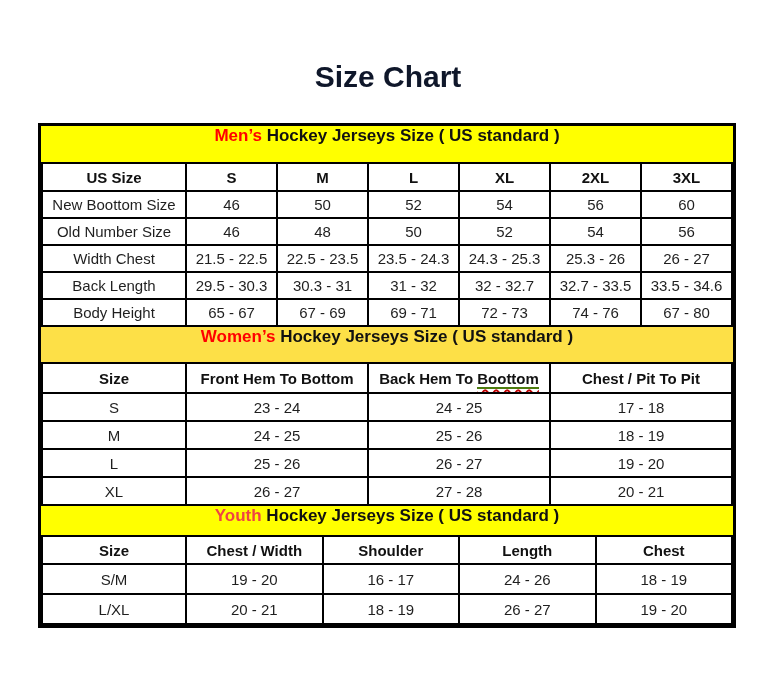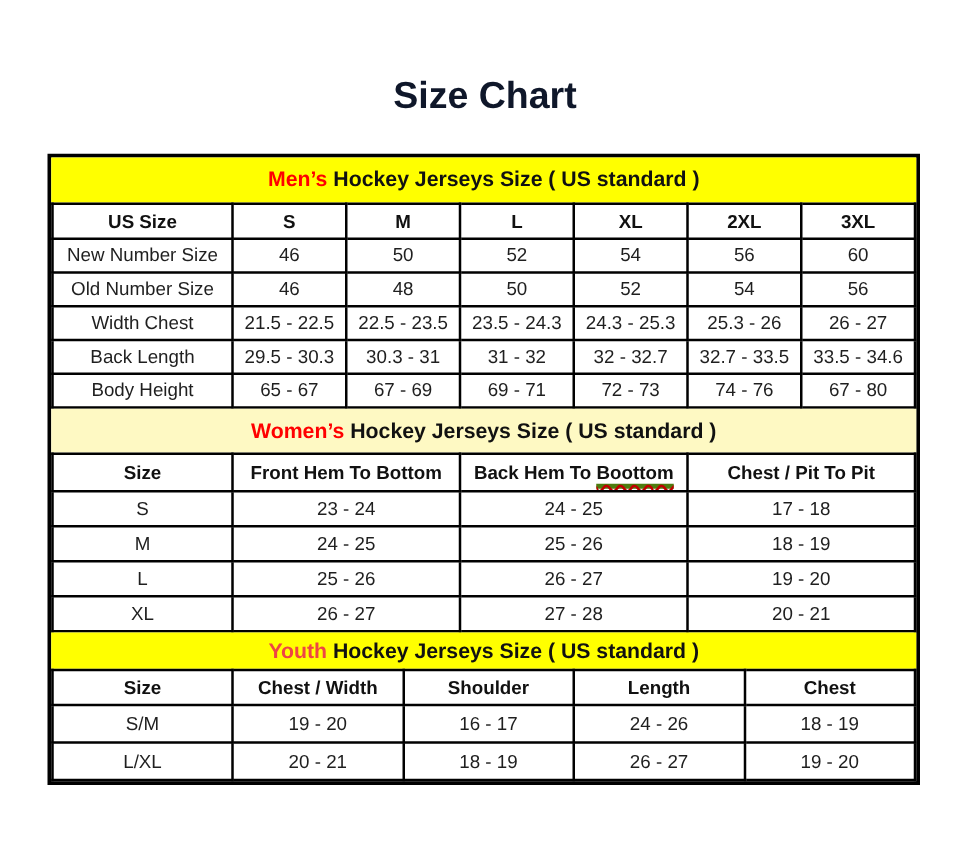--- a/index.html
+++ b/index.html
@@ -10,21 +10,21 @@
   }
   .title{
     margin:60px 0 0 0;text-align:center;
     font-size:30px;font-weight:700;letter-spacing:0;
   }
   .sheet{
     position:absolute;left:38px;top:123px;width:692px;
     border:3px solid #000;background:#fff;
   }
   .band{
-    display:flex;align-items:center;justify-content:center;
+    display:flex;justify-content:center;
     font-size:17px;font-weight:700;color:#111;white-space:pre;
   }
   .band-mens{height:36px}
   .band-womens{height:35px}
   .band-youth{height:29px}
   table.t{width:100%;border-collapse:collapse;table-layout:fixed;}
   table.t th,table.t td{
     border:2px solid #000;text-align:center;vertical-align:middle;
     padding:0;overflow:hidden;white-space:nowrap;
   }
@@ -32,21 +32,21 @@
   table.t td{font-size:15px;font-weight:400;color:#1f1f1f;}
   table.t th:first-child{width:142px;}
   td.bold{font-weight:700;color:#111;}
   .t-mens th{height:26px}
   .t-mens td{height:25px}
   .t-womens th{height:28px}
   .t-womens td{height:26px}
   .t-youth th{height:26px}
   .t-youth td{height:28px}
   .squiggle{
-    border-bottom:4px solid #4d7c0f;
+    border-bottom:2px solid #4d7c0f;
     text-decoration-line:underline;
     text-decoration-style:wavy;
     text-decoration-thickness:2px;
     text-underline-offset:5px;
   }
 </style>
 </head>
 <body>
 
 <h1 class="title" style="color: #0f172a;">Size Chart</h1>
@@ -63,21 +63,21 @@
           <th>S</th>
           <th>M</th>
           <th>L</th>
           <th>XL</th>
           <th>2XL</th>
           <th>3XL</th>
         </tr>
       </thead>
       <tbody>
         <tr>
-          <td>New Number Size</td>
+          <td>New Boottom Size</td>
           <td>46</td>
           <td>50</td>
           <td>52</td>
           <td>54</td>
           <td>56</td>
           <td>60</td>
         </tr>
         <tr>
           <td>Old Number Size</td>
           <td>46</td>
@@ -110,21 +110,21 @@
           <td>65 - 67</td>
           <td>67 - 69</td>
           <td>69 - 71</td>
           <td>72 - 73</td>
           <td>74 - 76</td>
           <td>67 - 80</td>
         </tr>
       </tbody>
     </table>
 
-  <div class="band band-womens" style="background: #fef9c3;">
+  <div class="band band-womens" style="background: #fde047;">
     <span class="band-prefix" style="color: rgb(255, 0, 0);">Women’s</span><span class="band-rest"> Hockey Jerseys Size ( US standard )</span>
   </div>
   <table class="t t-womens">
       <thead>
         <tr>
           <th>Size</th>
           <th>Front Hem To Bottom</th>
           <th>Back Hem To <span class="squiggle" style="text-decoration-color: rgb(192, 0, 0);">Boottom</span></th>
           <th>Chest / Pit To Pit</th>
         </tr>

